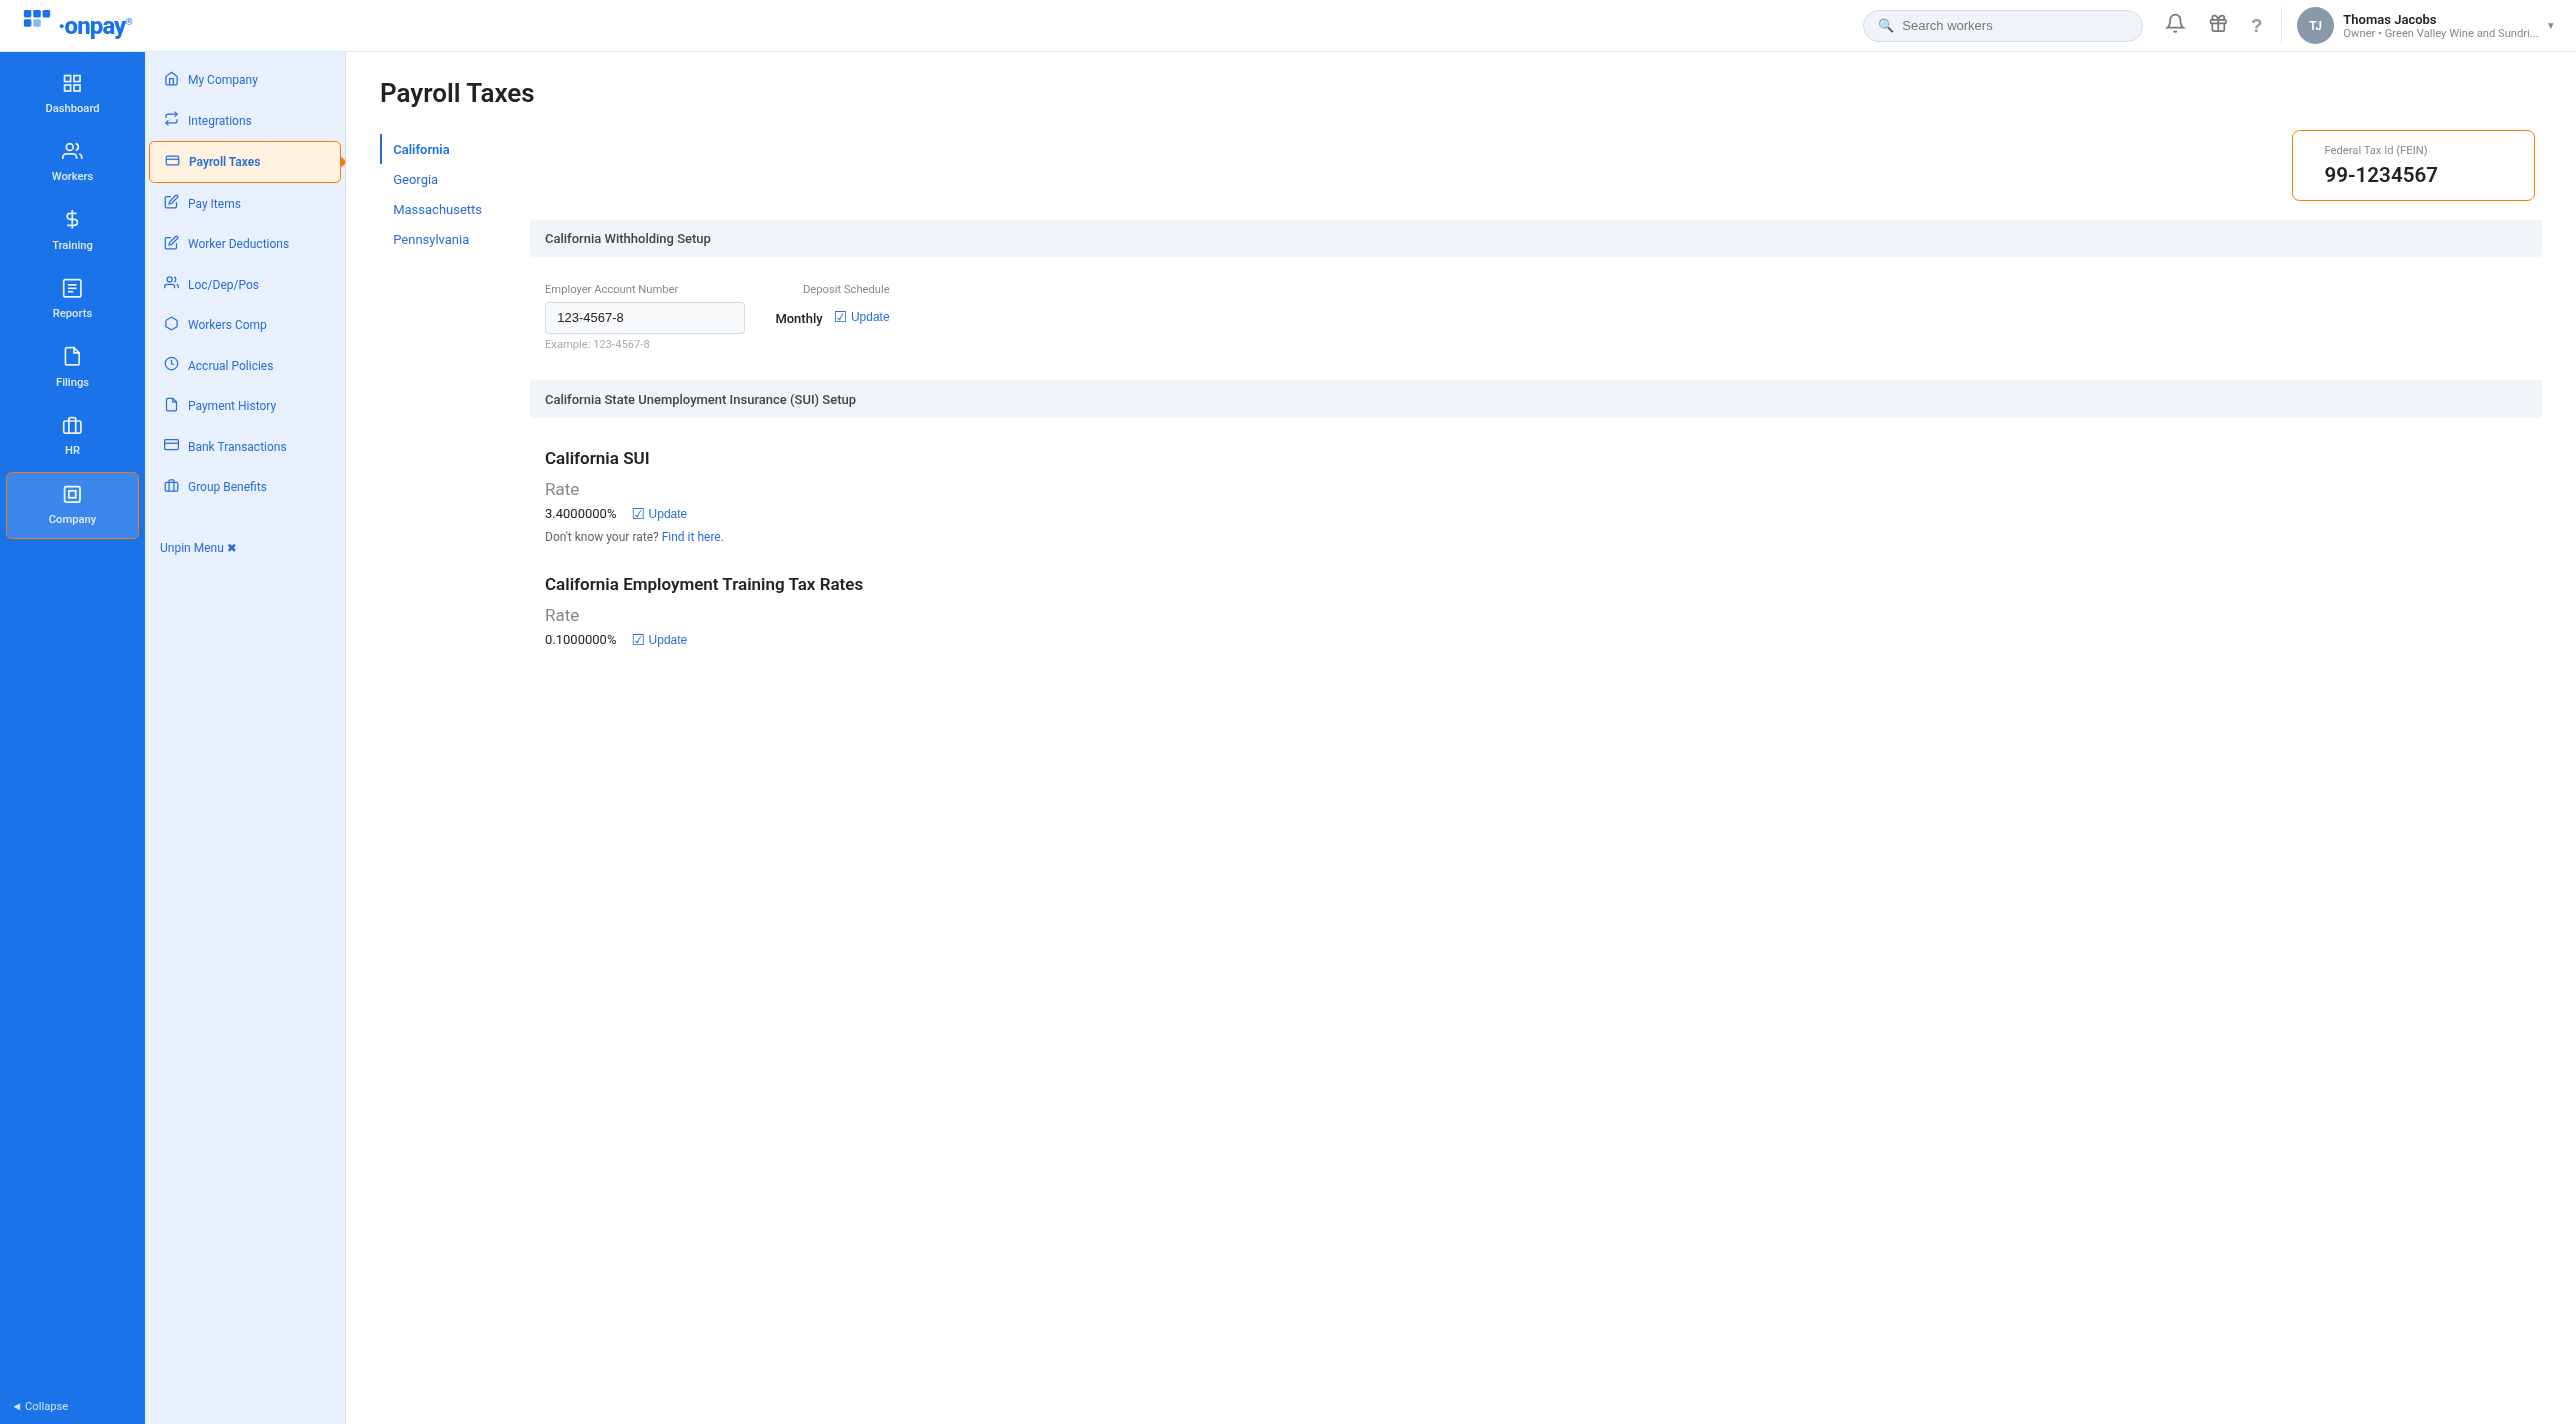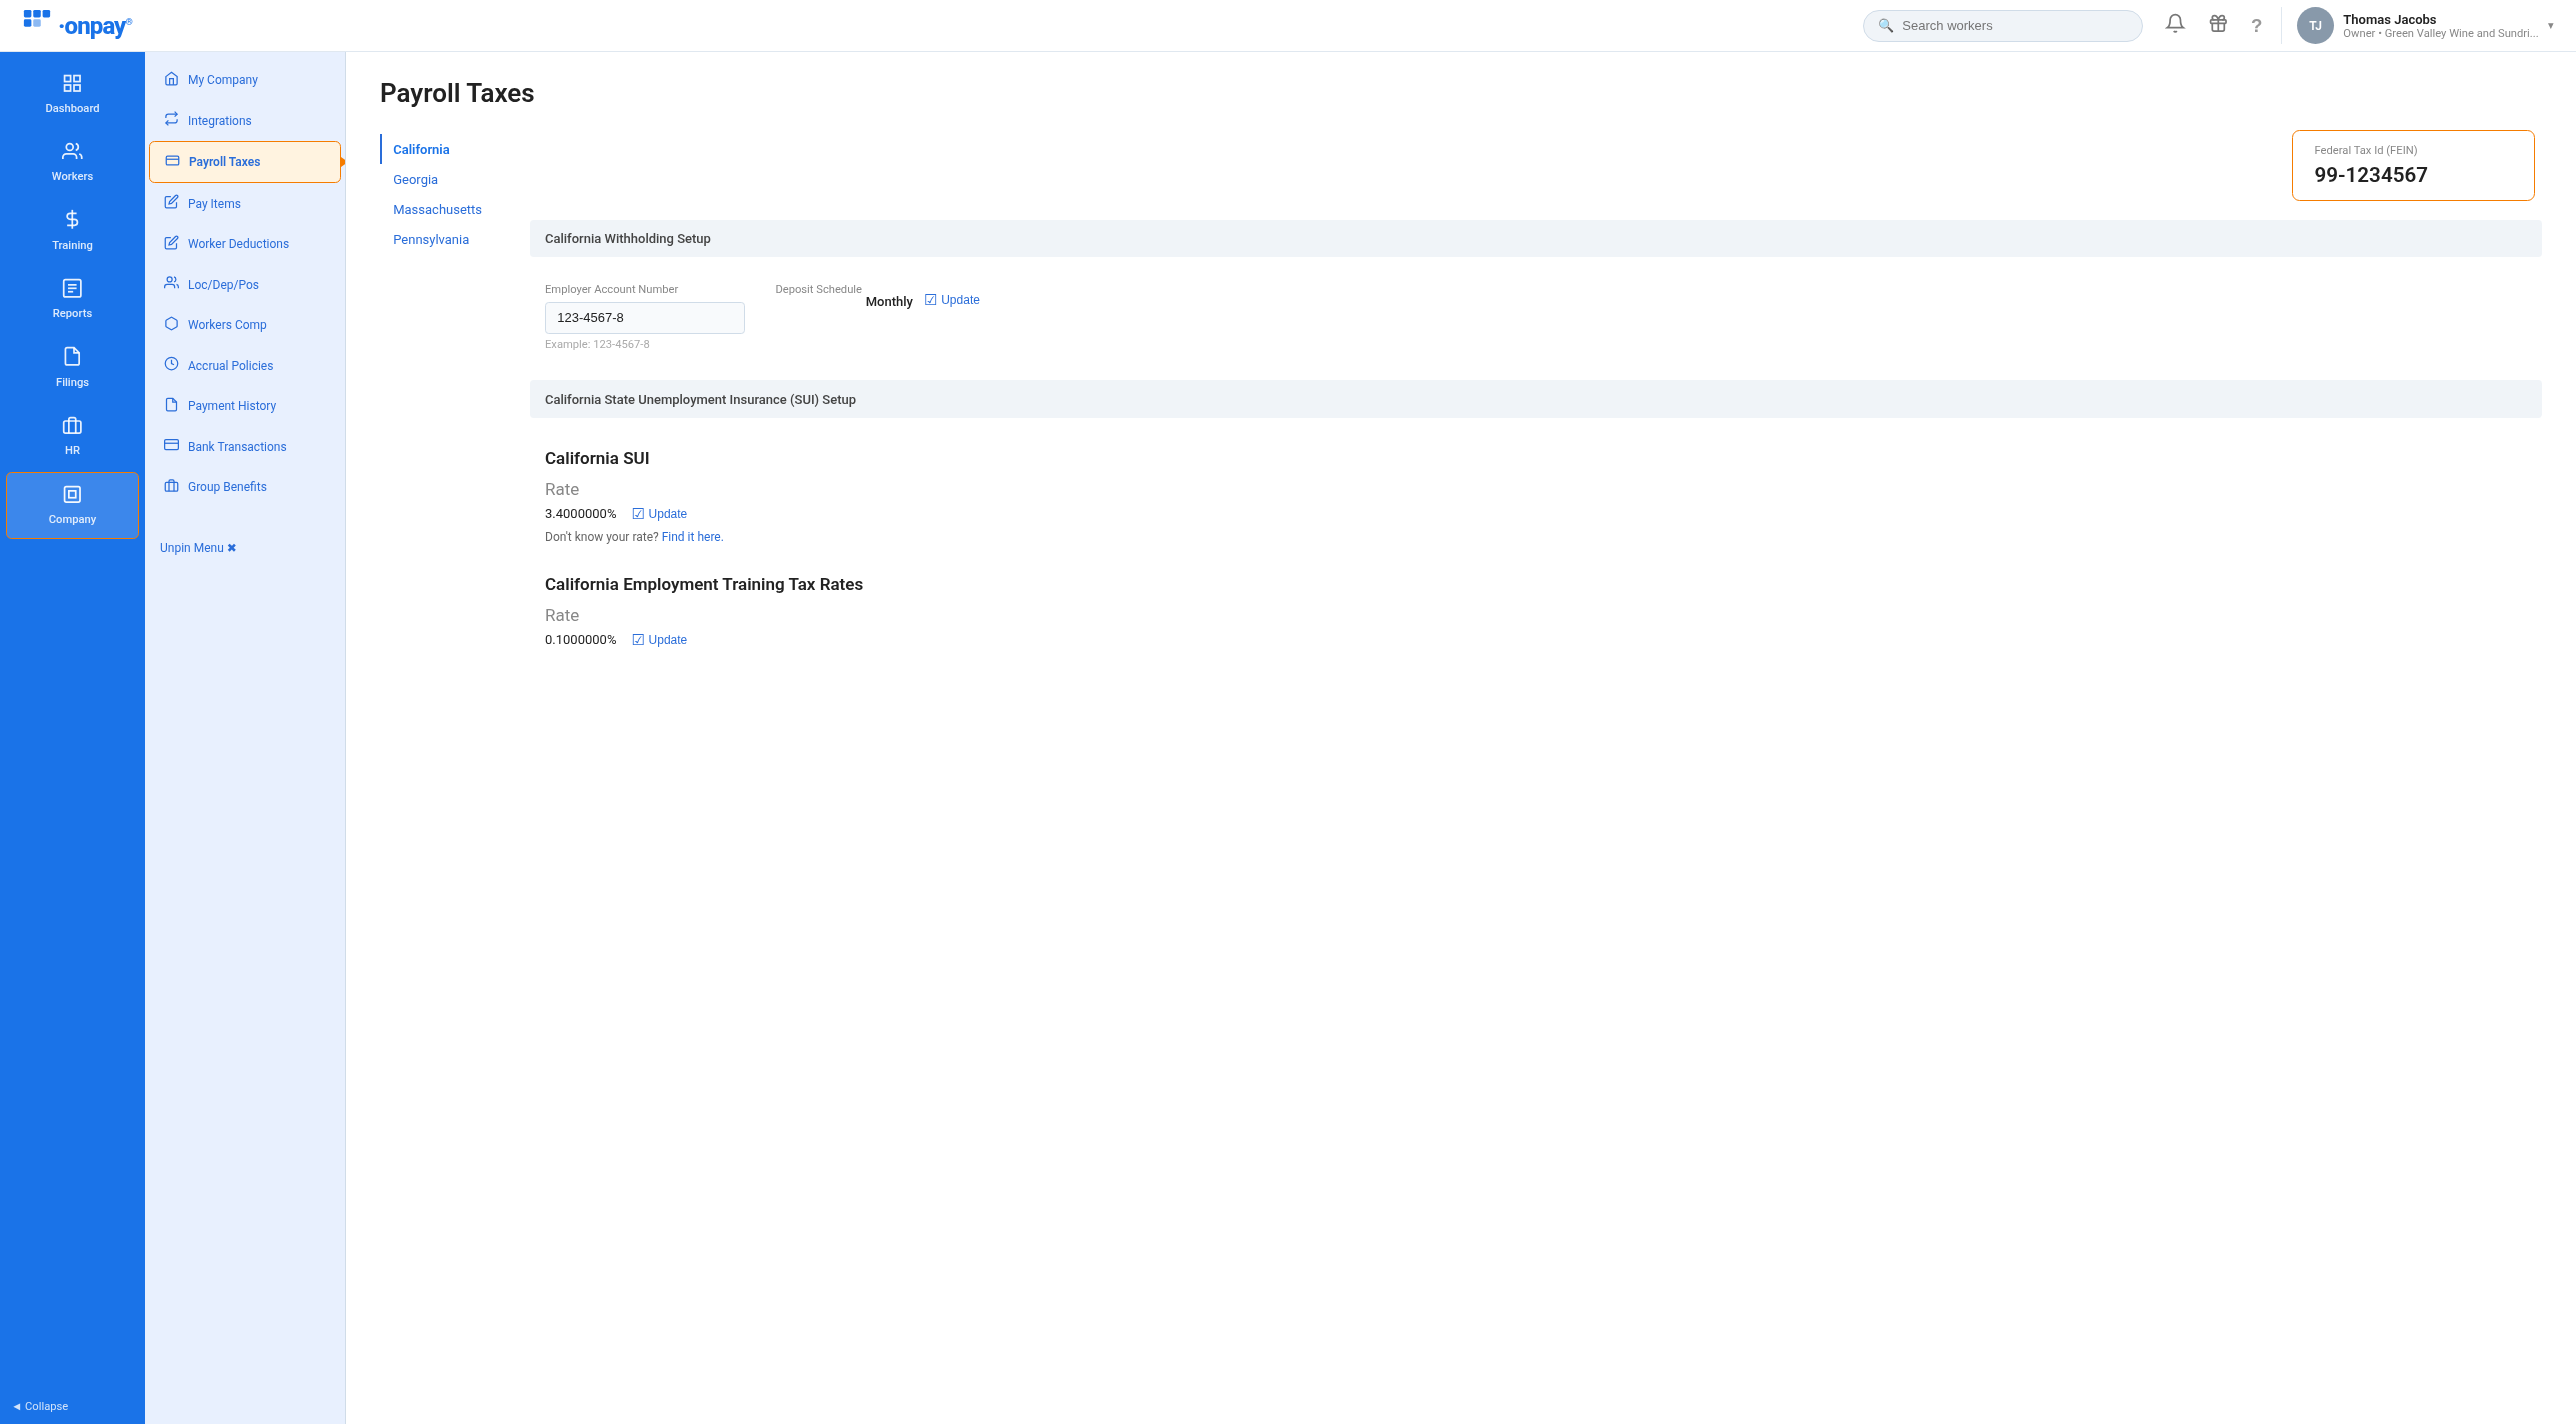--- a/index.html
+++ b/index.html
@@ -86,21 +86,21 @@
     }
     .state-item.active { border-left: 2.8px solid #2a6dd9; font-weight: 600; color: #1a73e8; }
 
     .main-panel { flex: 1; background: #fff; }
 
     
     .fein-box {
       display: flex; justify-content: flex-end; margin-bottom: 18.7px; padding-right: 7.5px;
     }
     .fein-card {
-      border: 1.9px solid #f57c00; border-radius: 7.5px; padding: 13px 22px;
+      border: 1.9px solid #f57c00; border-radius: 7.5px; padding: 13px 32px;
       min-width: 243px; background: #fff;
     }
     .fein-label { font-size: 11.2px; color: #888; margin-bottom: 5.6px; }
     .fein-value { font-size: 20.6px; font-weight: 600; color: #222; }
 
     
     .section-header {
       background: #f0f4f8; padding: 11.2px 15px; font-size: 13px;
       font-weight: 500; color: #444; border-radius: 3.7px; margin-bottom: 15px; margin-top: 7.5px;
     }
@@ -108,21 +108,21 @@
     
     .form-row { display: flex; align-items: flex-start; gap: 30px; padding: 11.2px 15px; }
     .form-field { display: flex; flex-direction: column; }
     .field-label { font-size: 11.2px; color: #888; margin-bottom: 5.6px; }
     .field-input {
       border: 0.9px solid #d0dce8; border-radius: 3.7px; padding: 7.5px 11.2px;
       font-size: 13px; color: #222; background: #f8fafc; min-width: 187px;
     }
     .field-hint { font-size: 11.2px; color: #aaa; margin-top: 3.7px; }
 
-    .deposit-section { display: flex; flex-direction: row; gap: 3.7px; }
+    .deposit-section { display: flex; flex-direction: column; gap: 3.7px; align-items: flex-end; }
     .deposit-label { font-size: 11.2px; color: #888; }
     .deposit-value { font-size: 13px; color: #222; font-weight: 500; margin-top: 3.7px; }
     .update-btn { background: none; border: none; color: #2a6dd9; cursor: pointer; font-size: 12px; display: inline-flex; align-items: center; gap: 3.7px; }
 
     .sui-section { padding: 15px; }
     .sui-title { font-size: 17px; font-weight: 600; color: #222; margin-bottom: 11.2px; }
     .rate-label { font-size: 17px; color: #888; margin-bottom: 5.6px; }
     .rate-row { display: flex; align-items: center; gap: 15px; font-size: 13px; color: #222; }
     .find-rate { font-size: 12px; color: #666; margin-top: 7.5px; }
     .find-rate a { color: #2a6dd9; text-decoration: none; }

